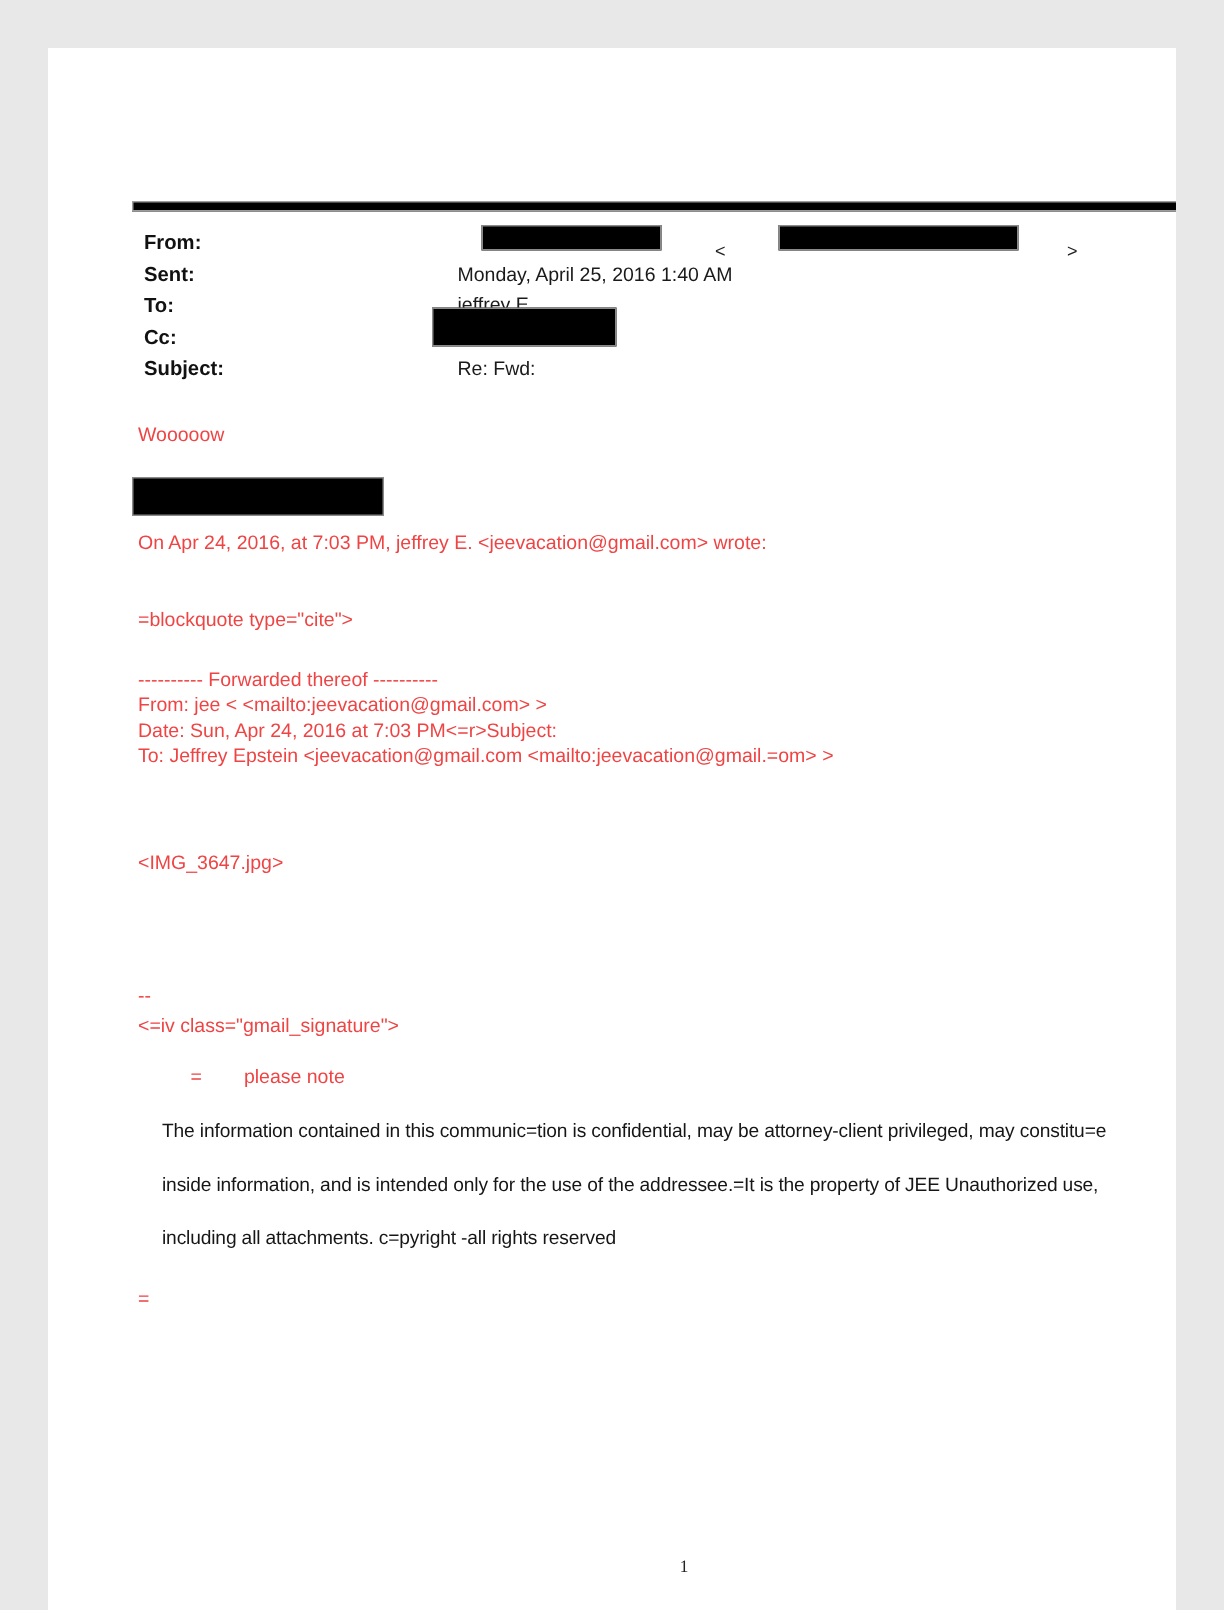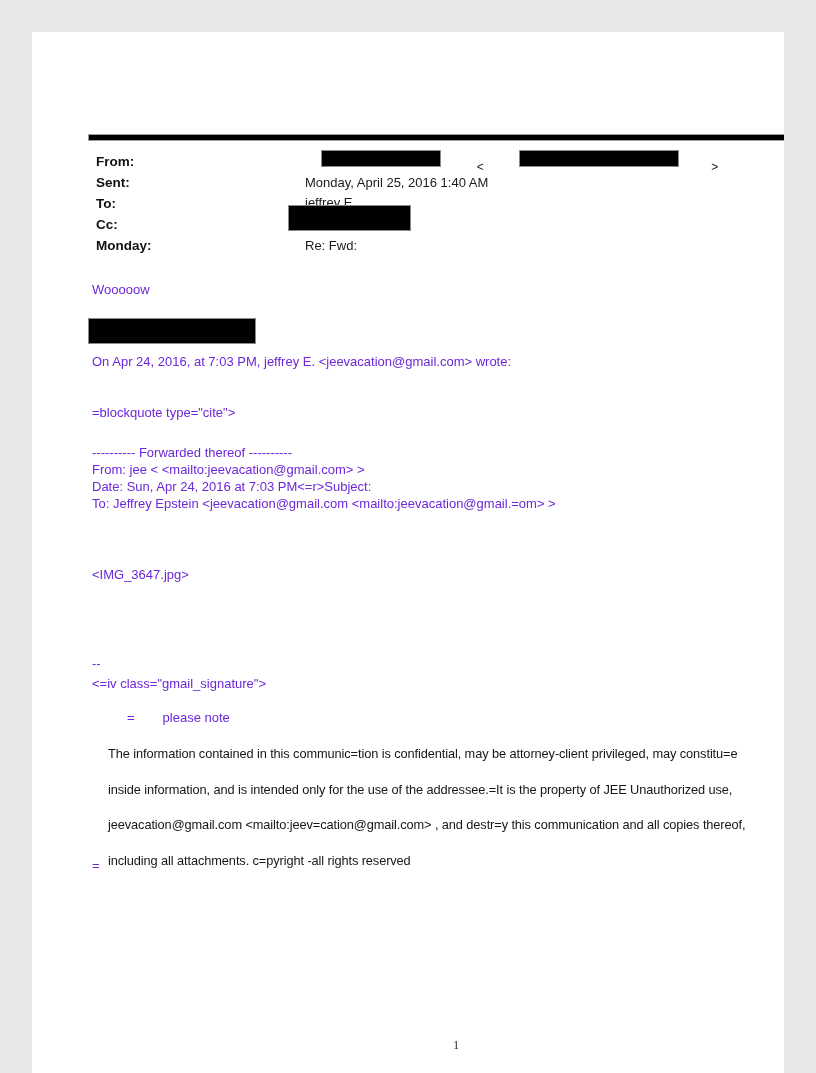--- a/index.html
+++ b/index.html
@@ -58,21 +58,21 @@
     border: 1px solid #8a8a8a;
   }
   .angle { font-size: 12px; color: #222; }
   .underlined { text-decoration: underline; }
   .bodyline {
     position: absolute;
     left: 44px;
     font-size: 13px;
     line-height: 16px;
     white-space: nowrap;
-    color: #6d28d9;
+    color: #ef4444;
   }
   .fwd-line { line-height: 17px; }
   .note-eq { display: inline-block; }
   .note-text { display: inline-block; margin-left: 12px; }
   .disclaimer {
     position: absolute;
     left: 44px; top: 680px;
     font-size: 12.8px;
     line-height: 19.5px;
     letter-spacing: -0.1px;
@@ -114,21 +114,21 @@
 
     <span class="hlabel" style="top:127px">Sent:</span>
     <span class="hval" style="top:127px">Monday, April 25, 2016 1:40 AM</span>
 
     <span class="hlabel" style="top:148px">To:</span>
     <span class="hval underlined" style="top:147px">jeffrey E.</span>
 
     <span class="hlabel" style="top:169px">Cc:</span>
     <span class="r-cc"></span>
 
-    <span class="hlabel" style="top:190px">Monday:</span>
+    <span class="hlabel" style="top:190px">Subject:</span>
     <span class="hval" style="top:190px">Re: Fwd:</span>
   </div>
 
   <div>
     <div class="bodyline" style="top:234px">Wooooow</div>
 
     <div class="r-body"></div>
 
     <div class="bodyline" style="top:306px">On Apr 24, 2016, at 7:03 PM, jeffrey E. &lt;jeevacation@gmail.com&gt; wrote:</div>
 
@@ -143,21 +143,20 @@
 
     <div class="bodyline" style="top:608px">--</div>
     <div class="bodyline" style="top:628px">&lt;=iv class="gmail_signature"&gt;</div>
     <div class="bodyline" style="top:646px; left:63px">
       <span class="note-eq">=</span><span class="note-text">please note</span>
     </div>
 
     <div class="disclaimer">
       <div>The information contained in this communic=tion is confidential, may be attorney-client privileged, may constitu=e</div>
       <div>inside information, and is intended only for the use of the addressee.=It is the property of JEE Unauthorized use,</div>
-      <div>jeevacation@gmail.com &lt;mailto:jeev=cation@gmail.com&gt; , and destr=y this communication and all copies thereof,</div>
       <div>including all attachments. c=pyright -all rights reserved</div>
     </div>
 
     <div class="bodyline" style="top:810px">=</div>
   </div>
 
   <div class="page-number">1</div>
   <div class="bates">EFTA_R1_01419448</div>
 
 </div>

